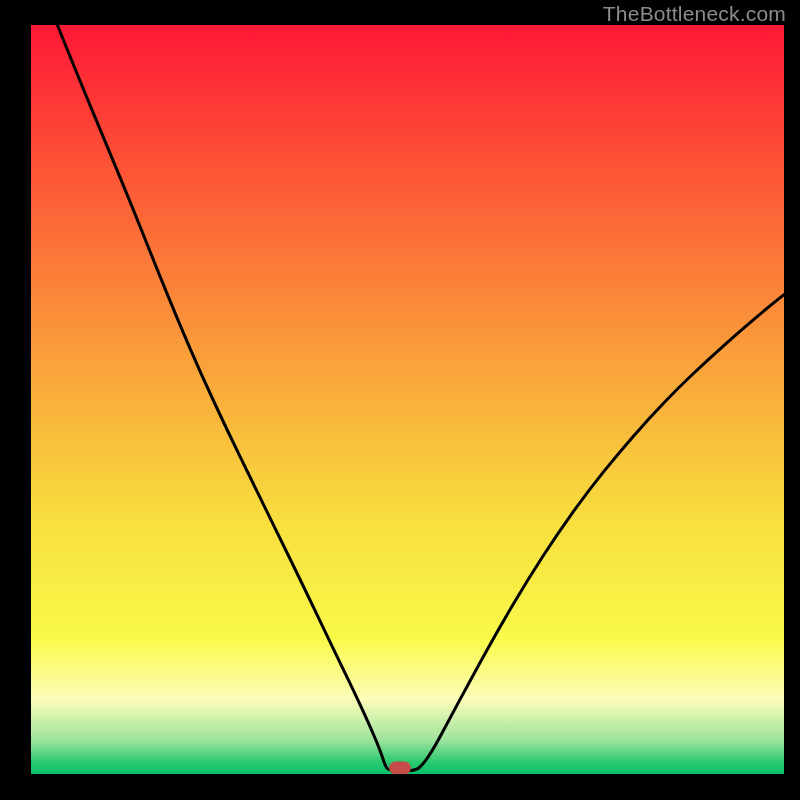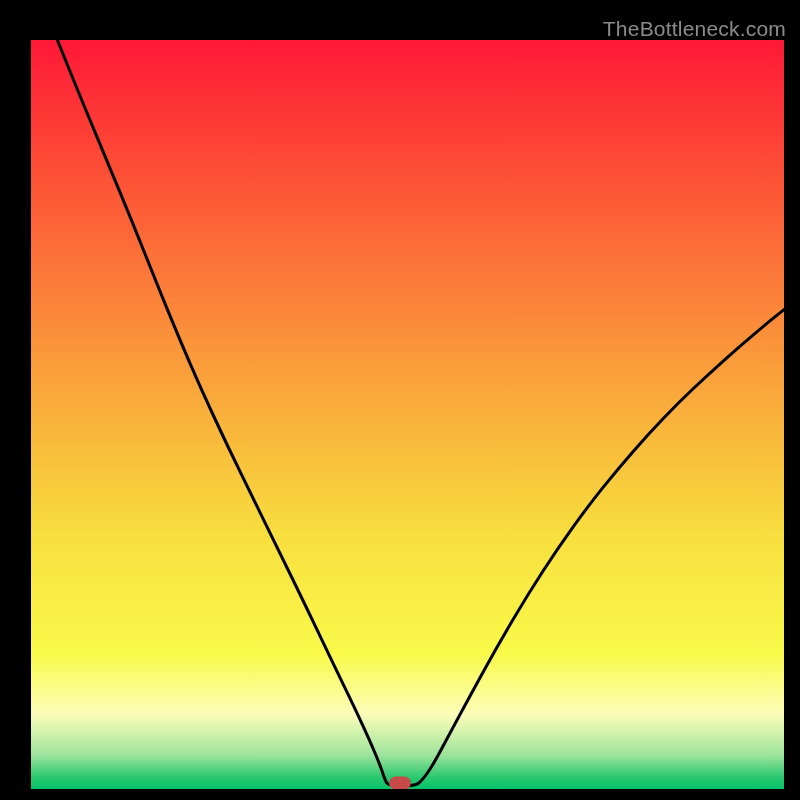--- a/index.html
+++ b/index.html
@@ -6,21 +6,21 @@
     margin: 0;
     padding: 0;
     width: 800px;
     height: 800px;
     background: #000;
     overflow: hidden;
   }
   .frame {
     position: absolute;
     left: 0;
-    top: 15px;
+    top: 0;
     width: 800px;
     height: 756px;
     background: #000;
   }
   .plot {
     position: absolute;
     left: 31px;
     top: 25px;
     width: 753px;
     height: 749px;

